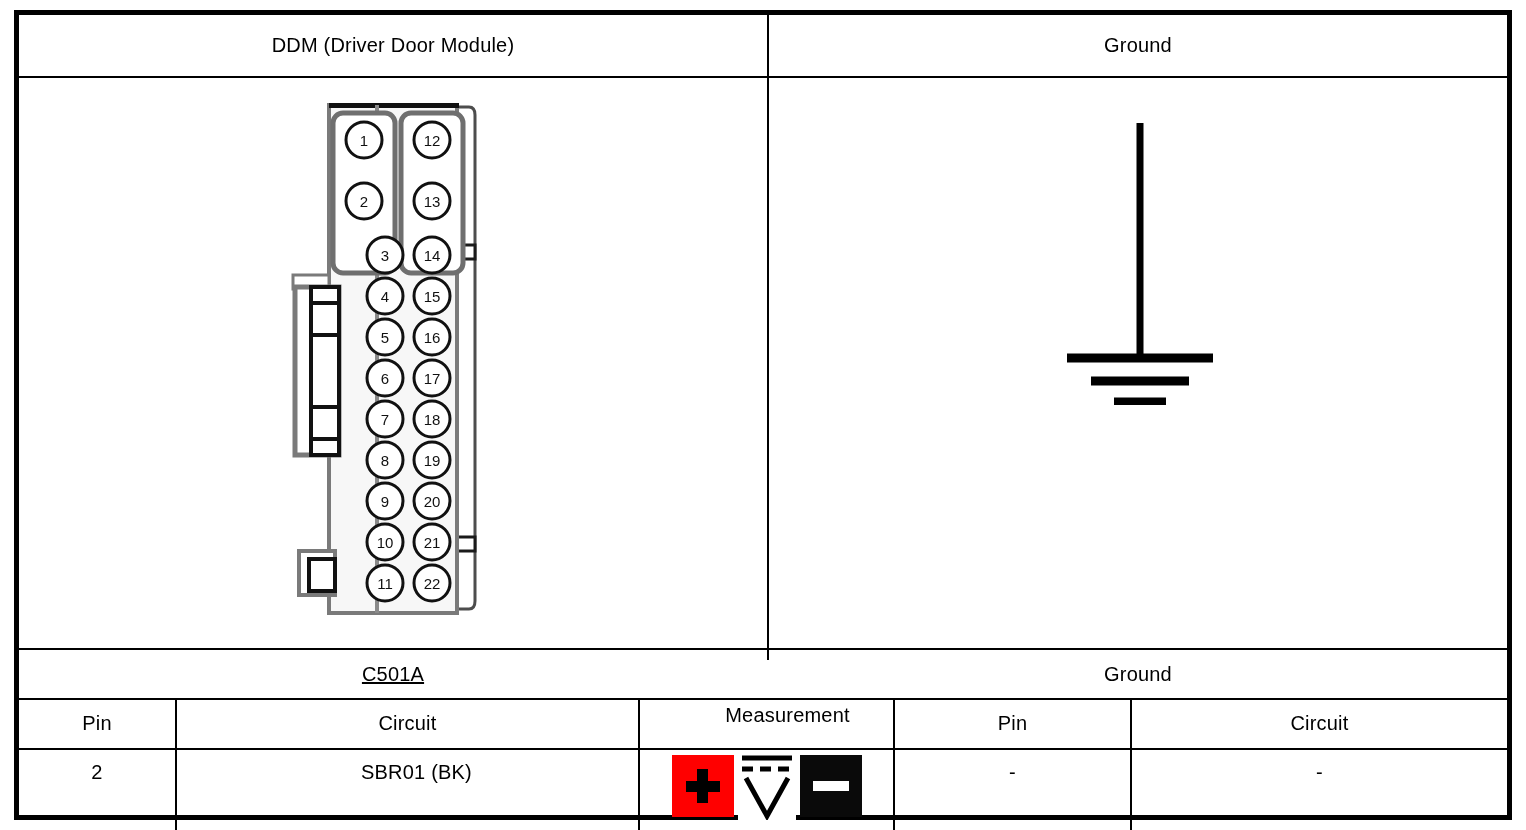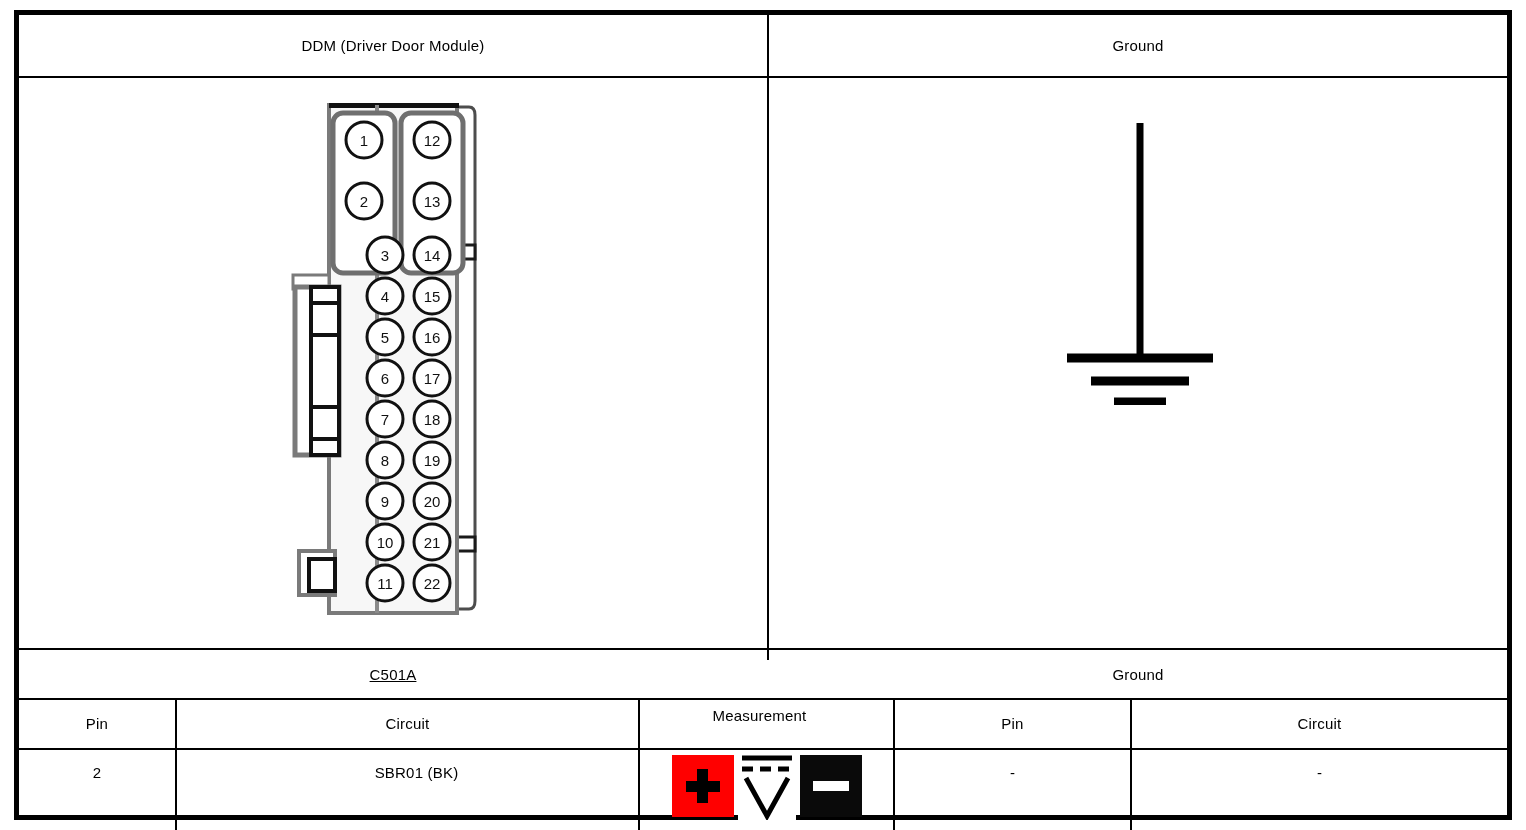--- a/index.html
+++ b/index.html
@@ -42,21 +42,21 @@
     background: #000000;
     width: 2px;
   }
 
   
   .cell-text {
     position: absolute;
     display: flex;
     align-items: center;
     justify-content: center;
-    font-size: 15px;
+    font-size: 20px;
     color: #000000;
     letter-spacing: 0.2px;
     white-space: nowrap;
   }
 
   
   .connector-wrap {
     position: absolute;
     left: 284px;
     top: 84px;
@@ -239,21 +239,21 @@
 
     <div class="hline" style="left:0; top:733px; width:1488px;"></div>
 
     <div class="vline" style="left:156px; top:683px; height:137px;"></div>
     <div class="vline" style="left:619px; top:683px; height:137px;"></div>
     <div class="vline" style="left:874px; top:683px; height:137px;"></div>
     <div class="vline" style="left:1111px; top:683px; height:137px;"></div>
 
     <div class="cell-text" style="left:0; top:684px; width:156px; height:49px;">Pin</div>
     <div class="cell-text" style="left:158px; top:684px; width:461px; height:49px;">Circuit</div>
-    <div class="cell-text" style="left:614px; top:684px; width:253px; height:33px;">Measurement</div>
+    <div class="cell-text" style="left:642px; top:684px; width:253px; height:33px;">Measurement</div>
     <div class="cell-text" style="left:876px; top:684px; width:235px; height:49px;">Pin</div>
     <div class="cell-text" style="left:1113px; top:684px; width:375px; height:49px;">Circuit</div>
 
     <div class="cell-text" style="left:0; top:735px; width:156px; height:44px;">2</div>
 
     <div class="cell-text" style="left:158px; top:735px; width:479px; height:44px;">SBR01 (BK)</div>
 
     <div class="meas-group" style="left:621px; top:729px; width:253px; height:84px;">
 
       <div class="meas-plus" style="background:#ff0000;">

